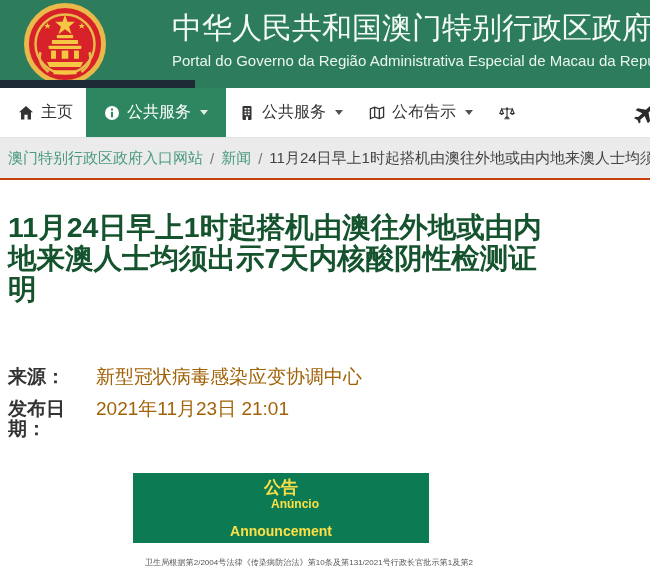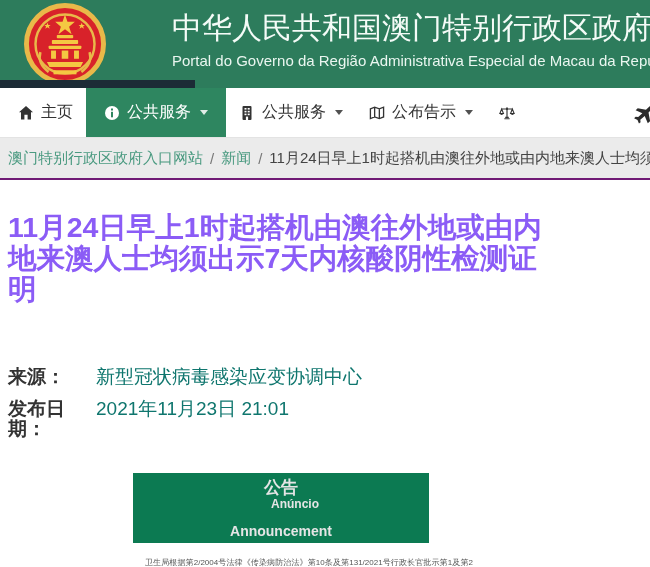--- a/index.html
+++ b/index.html
@@ -34,41 +34,41 @@
   .nav-item:first-child{padding-left:18px;}
   .nav-item.active{background:#2e8660;color:#ffffff;padding:12px 18px;}
   .nav-item .icon{display:inline-flex;width:16px;height:16px;align-items:center;justify-content:center;}
   .caret{
     width:0;height:0;border-left:4px solid transparent;border-right:4px solid transparent;
     border-top:5px solid currentColor;margin-left:2px;opacity:.85;
   }
   .plane-item{position:absolute;right:-9px;top:12px;width:26px;height:26px;}
   
   .breadcrumb{
-    height:42px;background:#ebebeb;border-bottom:2px solid #701a75;box-sizing:border-box;
+    height:42px;background:#ebebeb;border-bottom:2px solid #c2410c;box-sizing:border-box;
     display:flex;align-items:center;padding:0 12px 0 8px;font-size:15px;
     white-space:nowrap;overflow:hidden;color:#555;
   }
   .crumb-link{color:#4a9a80;text-decoration:none;cursor:pointer;}
   .crumb-sep{margin:0 7px;color:#777;}
   .crumb-current{color:#444;}
   
   .article{padding:0 8px;}
   .article-title{
     margin:32px 0 0 0;width:555px;font-size:28.5px;line-height:31px;
-    font-weight:bold;color:#8b5cf6;letter-spacing:0;
+    font-weight:bold;color:#14532d;letter-spacing:0;
   }
   .meta{margin-top:62px;font-size:19px;}
   .meta-row{display:flex;margin-bottom:12px;line-height:20px;}
   .meta-label{width:88px;font-weight:bold;color:#333;flex:none;}
-  .meta-value{color:#0f766e;}
+  .meta-value{color:#a16207;}
   
   .announcement{margin:34px 0 0 125px;width:340px;}
   .ann-banner{
-    width:296px;background:#0c7a52;color:#e5e5e5;text-align:center;
+    width:296px;background:#0c7a52;color:#fde047;text-align:center;
     padding:5px 0 4px 0;box-sizing:border-box;
   }
   .ann-zh{font-size:17px;font-weight:bold;line-height:19px;}
   .ann-pt{font-size:12px;font-weight:bold;line-height:14px;padding-left:28px;}
   .ann-en{font-size:14px;font-weight:bold;line-height:16px;margin-top:12px;}
   .ann-body{
     margin-top:15px;font-size:8px;line-height:9.5px;color:#555;
     text-align:justify;text-indent:1.5em;
   }
 </style>

